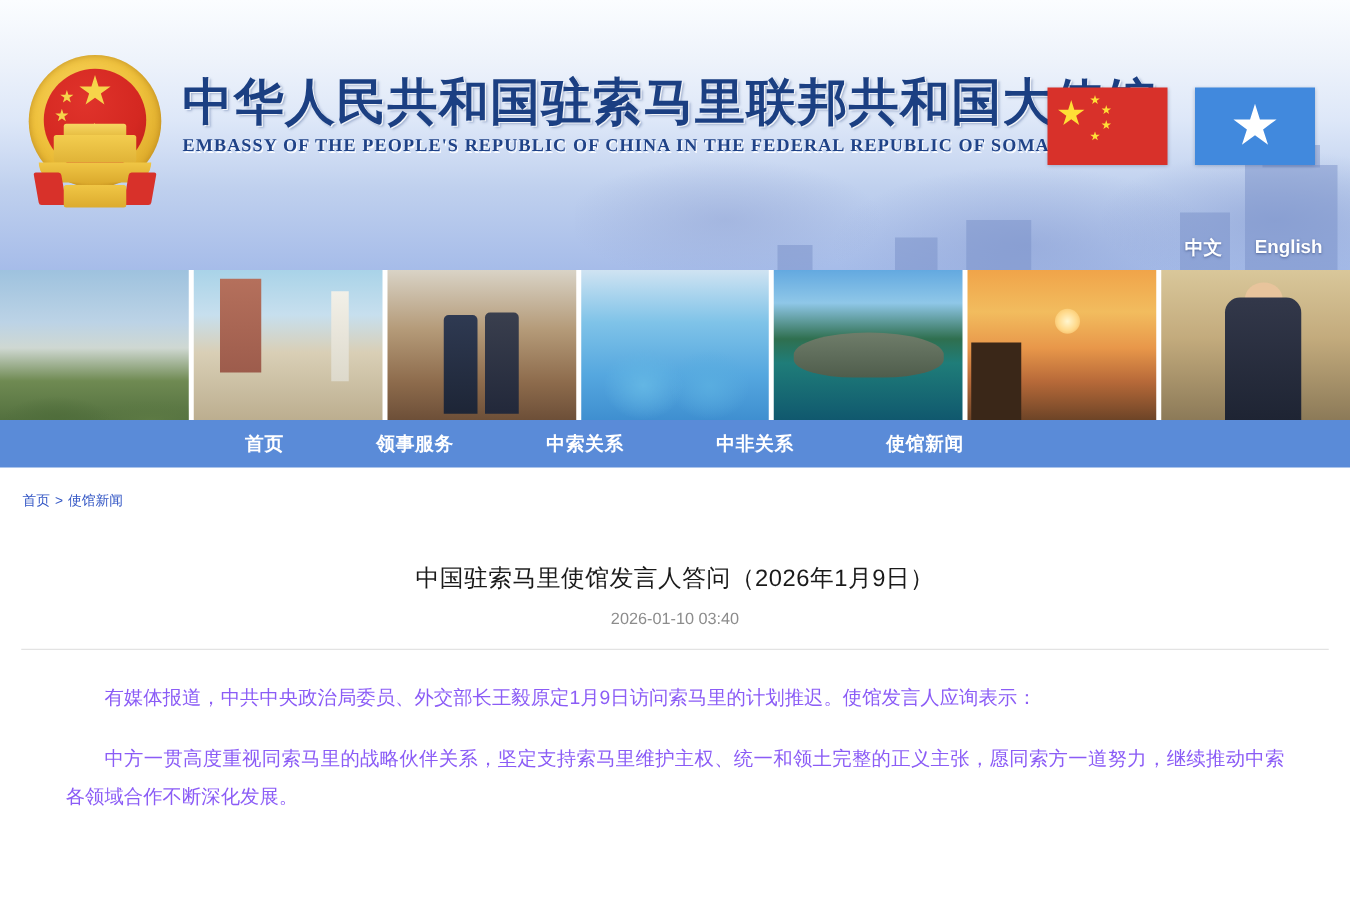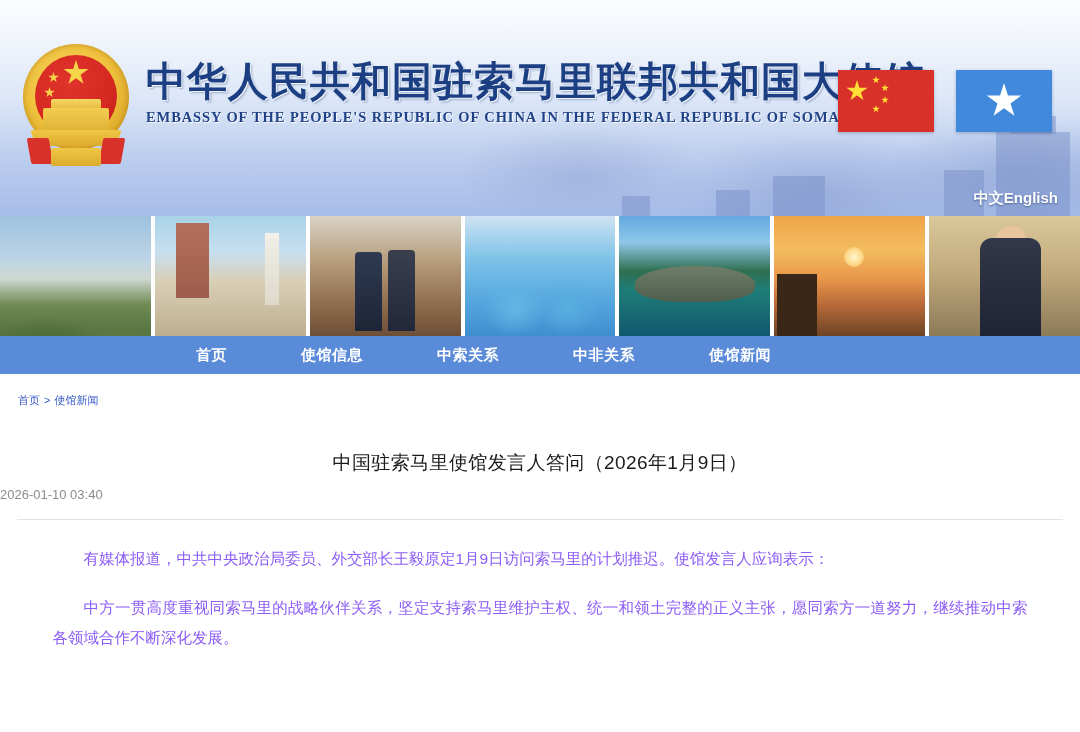--- a/index.html
+++ b/index.html
@@ -118,21 +118,21 @@
   .flag-cn .st.a3 { left: 43px; top: 26px; width: 8px; height: 8px; }
   .flag-cn .st.a4 { left: 34px; top: 35px; width: 8px; height: 8px; }
   .flag-so { background: #4189dd; }
   .flag-so .st {
     position: absolute; left: 30px; top: 13px; width: 36px; height: 36px; background: #ffffff;
     clip-path: polygon(50% 0%, 61% 35%, 98% 35%, 68% 57%, 79% 91%, 50% 70%, 21% 91%, 32% 57%, 2% 35%, 39% 35%);
   }
 
   .langs {
     position: absolute; right: 22px; bottom: 8px;
-    display: flex; 
+    display: flex; gap: 26px;
     font-size: 15px; font-weight: 700; color: #ffffff;
     text-shadow: 0 1px 2px rgba(30,50,100,.55);
   }
   .langs span { cursor: pointer; }
 
   
   .photostrip {
     width: 1080px; height: 120px;
     display: flex; gap: 4px;
     background: #ffffff;
@@ -193,21 +193,21 @@
   .crumb a { color: #3457c5; text-decoration: none; cursor: pointer; }
   .crumb .sep { color: #3457c5; margin: 0 4px; }
 
   .article { margin-top: 42px; }
   .art-title {
     text-align: center;
     font-size: 19px; font-weight: 400; color: #1a1a1a;
     letter-spacing: .4px;
   }
   .art-date {
-    margin-top: 11px;
+    text-align: center; margin-top: 11px;
     font-size: 13px; color: #8c8c8c;
   }
   .art-rule {
     margin: 17px auto 0; width: 1046px; height: 1px;
     background: #e3e3e3;
   }
   .art-body { margin: 24px auto 0; width: 975px; }
   .art-body p {
     margin: 0 0 19px 0;
     font-size: 15.5px; line-height: 1.95; color: #8b5cf6;
@@ -272,21 +272,21 @@
   <div class="photo p3"></div>
   <div class="photo p4"></div>
   <div class="photo p5"></div>
   <div class="photo p6"></div>
   <div class="photo p7"></div>
 </div>
 
 <div class="navbar">
   <div class="nav-inner">
     <div class="nav-item">首页</div>
-    <div class="nav-item">使馆信息</div>
+    <div class="nav-item">领事服务</div>
     <div class="nav-item">中索关系</div>
     <div class="nav-item">中非关系</div>
     <div class="nav-item">使馆新闻</div>
   </div>
 </div>
 
 <div class="crumb">
   <a>首页</a><span class="sep">&gt;</span><a>使馆新闻</a>
 </div>
 

